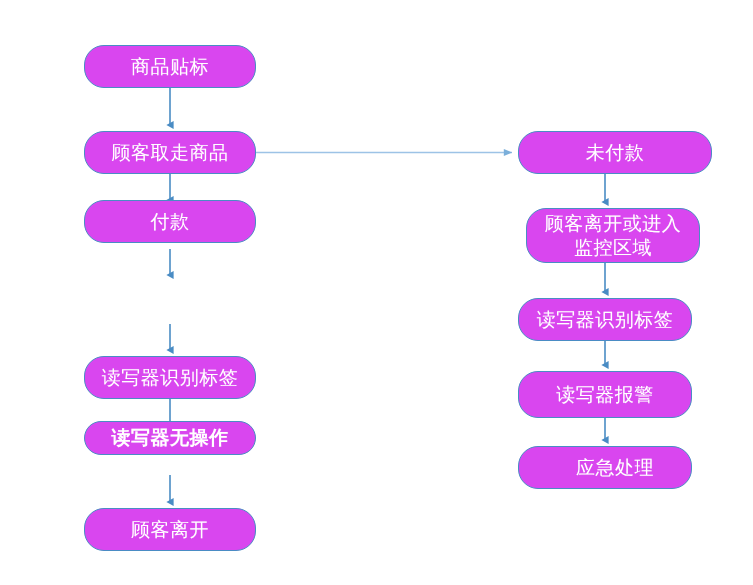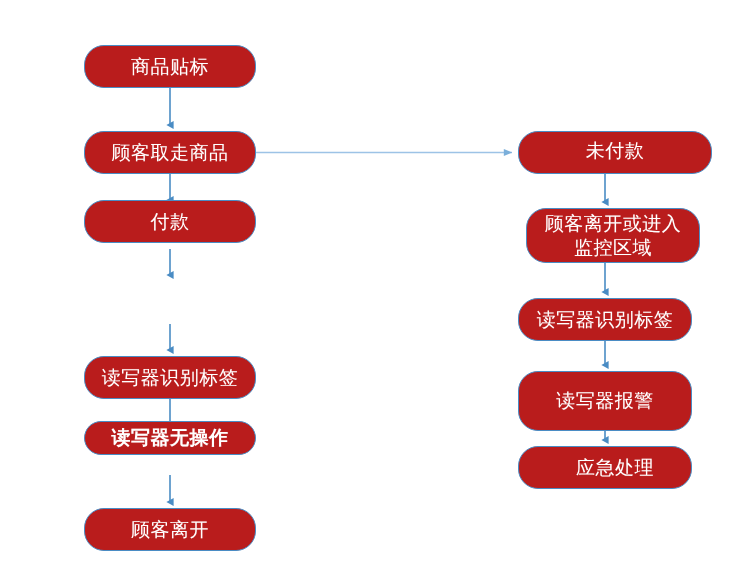--- a/index.html
+++ b/index.html
@@ -23,21 +23,21 @@
     position: absolute;
     left: 0;
     top: 0;
     width: 753px;
     height: 585px;
     pointer-events: none;
   }
   .node {
     position: absolute;
     box-sizing: border-box;
-    background: #b91c1c;
+    background: #d946ef;
     border: 1px solid #4A8CC4;
     border-radius: 20px;
     color: #FFFFFF;
     display: flex;
     align-items: center;
     justify-content: center;
     text-align: center;
     line-height: 1.12;
     font-size: 19px;
     letter-spacing: 0.5px;
@@ -97,30 +97,30 @@
   <div class="node" id="node-left-5" style="left: 84px; top: 356px; width: 172px; height: 43px;">
     <span class="node-label">读写器识别标签</span>
   </div>
   <div class="node" id="node-left-6" style="left: 84px; top: 421px; width: 172px; height: 34px; font-weight: bold;">
     <span class="node-label">读写器无操作</span>
   </div>
   <div class="node" id="node-left-7" style="left: 84px; top: 508px; width: 172px; height: 43px;">
     <span class="node-label">顾客离开</span>
   </div>
 
-  <div class="node" id="node-right-1" style="left: 518px; top: 131px; width: 194px; height: 43px; font-family: Liberation Mono, monospace;">
+  <div class="node" id="node-right-1" style="left: 518px; top: 131px; width: 194px; height: 43px;">
     <span class="node-label">未付款</span>
   </div>
   <div class="node two-line" id="node-right-2" style="left: 518px; top: 208px; width: 174px; height: 55px;">
     <span class="node-label">顾客离开或进入
 监控区域</span>
   </div>
   <div class="node" id="node-right-3" style="left: 518px; top: 298px; width: 174px; height: 43px;">
     <span class="node-label">读写器识别标签</span>
   </div>
-  <div class="node" id="node-right-4" style="left: 518px; top: 371px; width: 174px; height: 60px;">
+  <div class="node" id="node-right-4" style="left: 518px; top: 371px; width: 174px; height: 47px;">
     <span class="node-label">读写器报警</span>
   </div>
   <div class="node" id="node-right-5" style="left: 518px; top: 446px; width: 174px; height: 43px; padding-left: 20px;">
     <span class="node-label">应急处理</span>
   </div>
 
 </div>
 
 </body></html>

